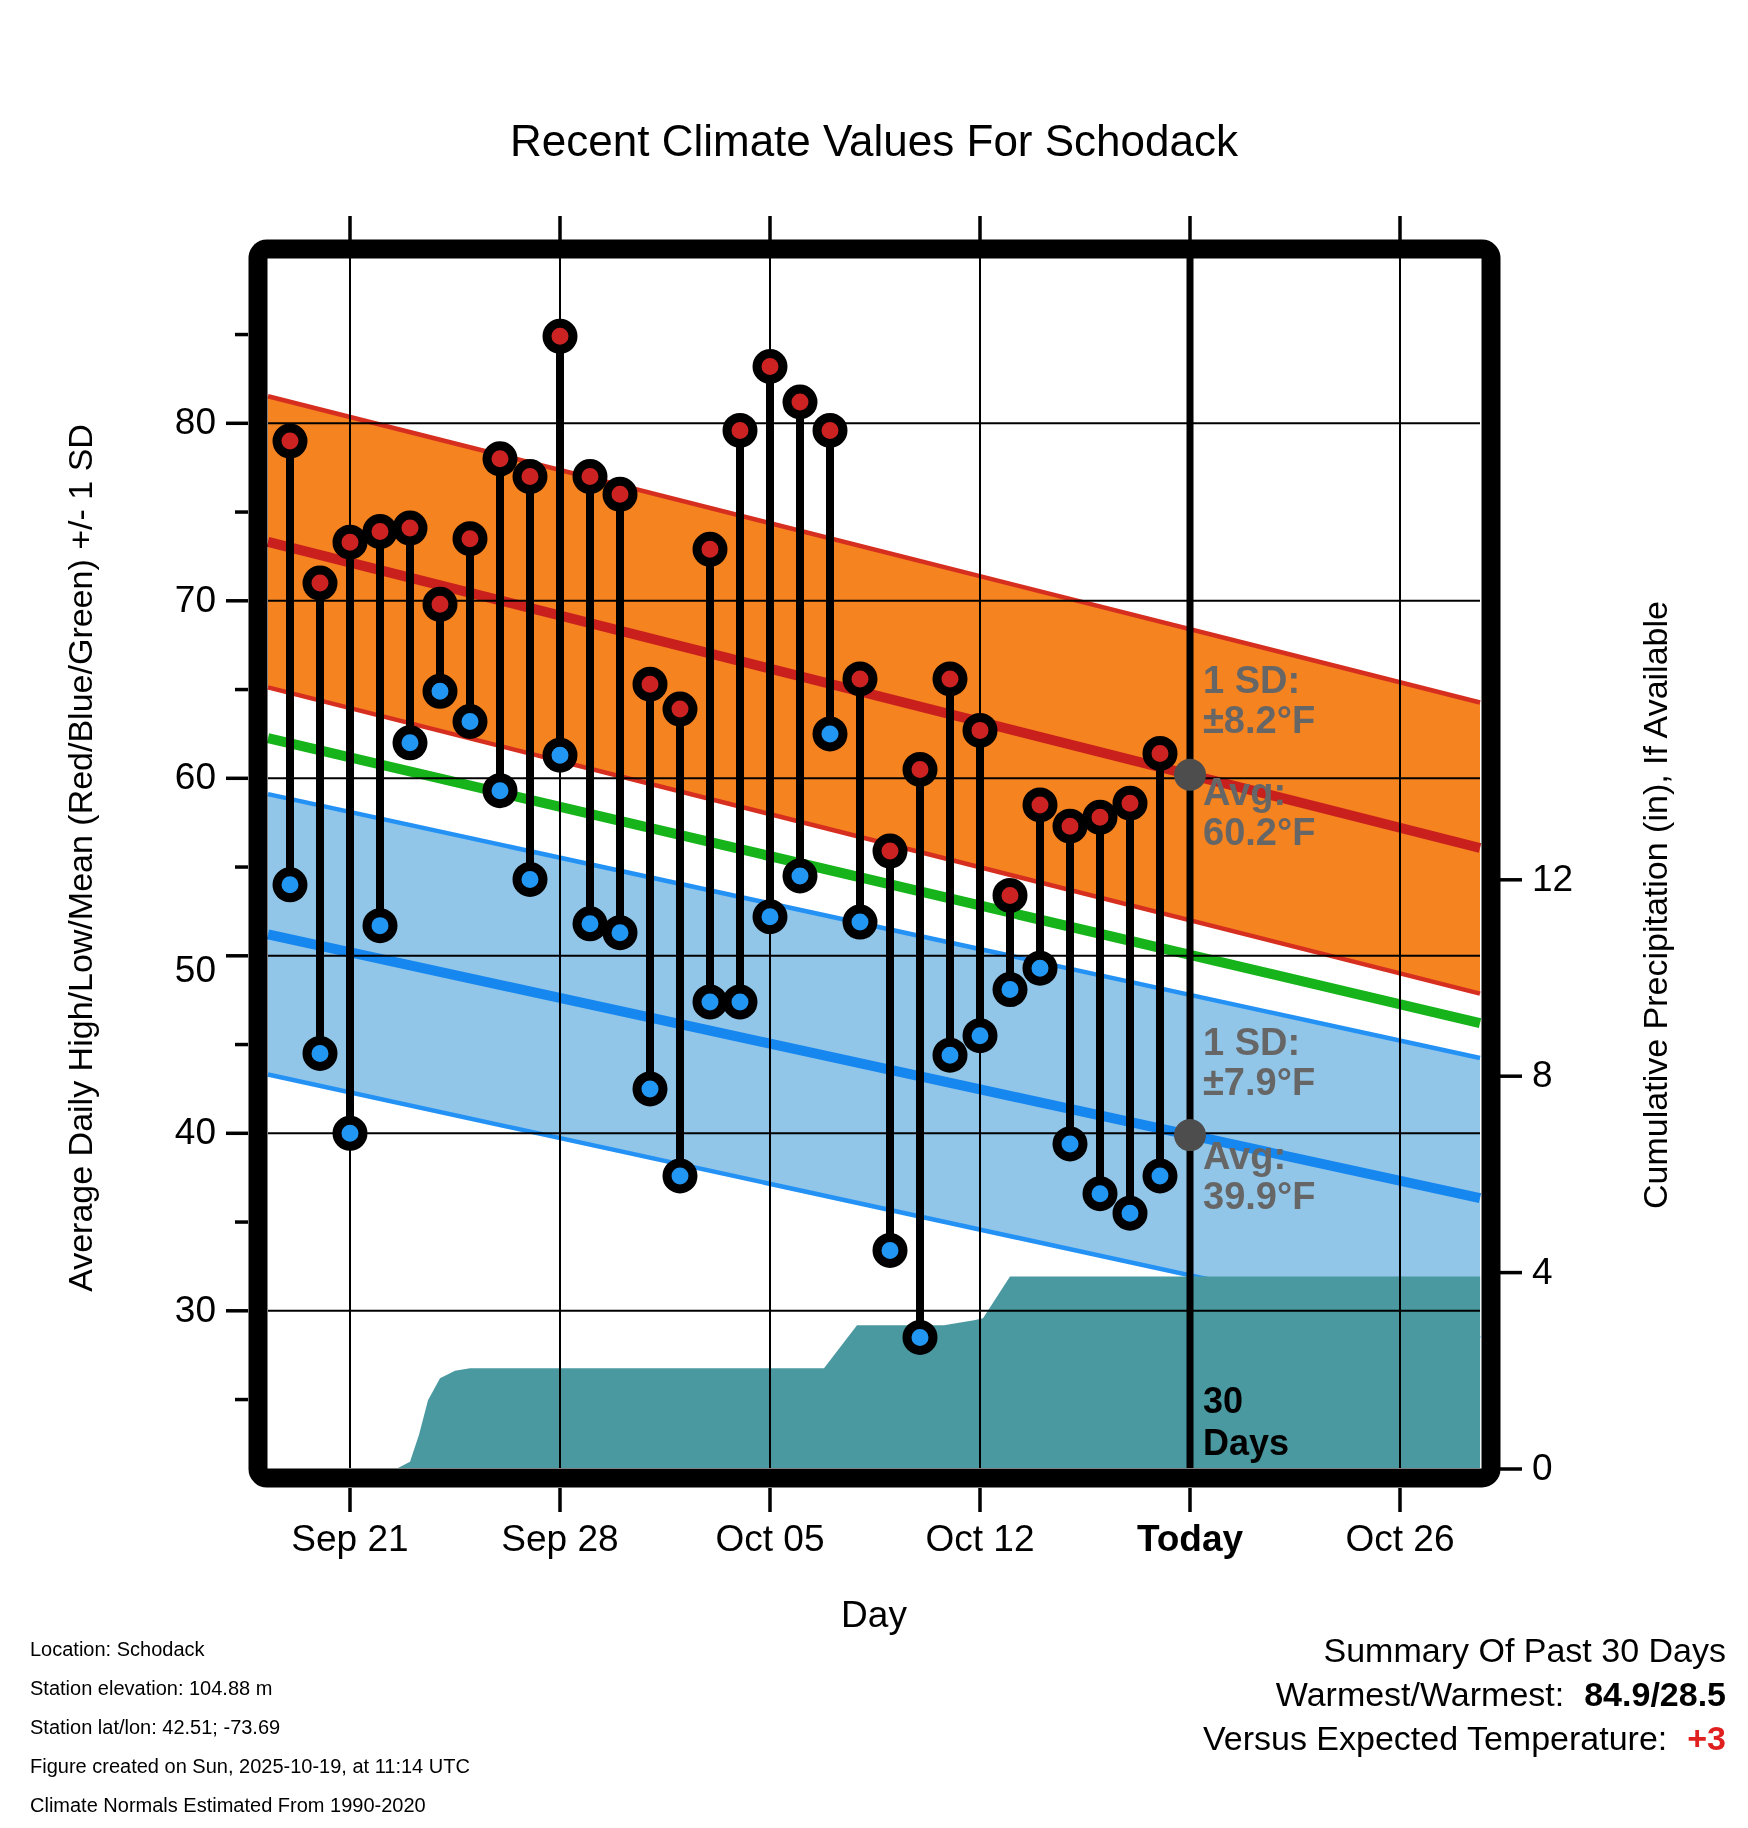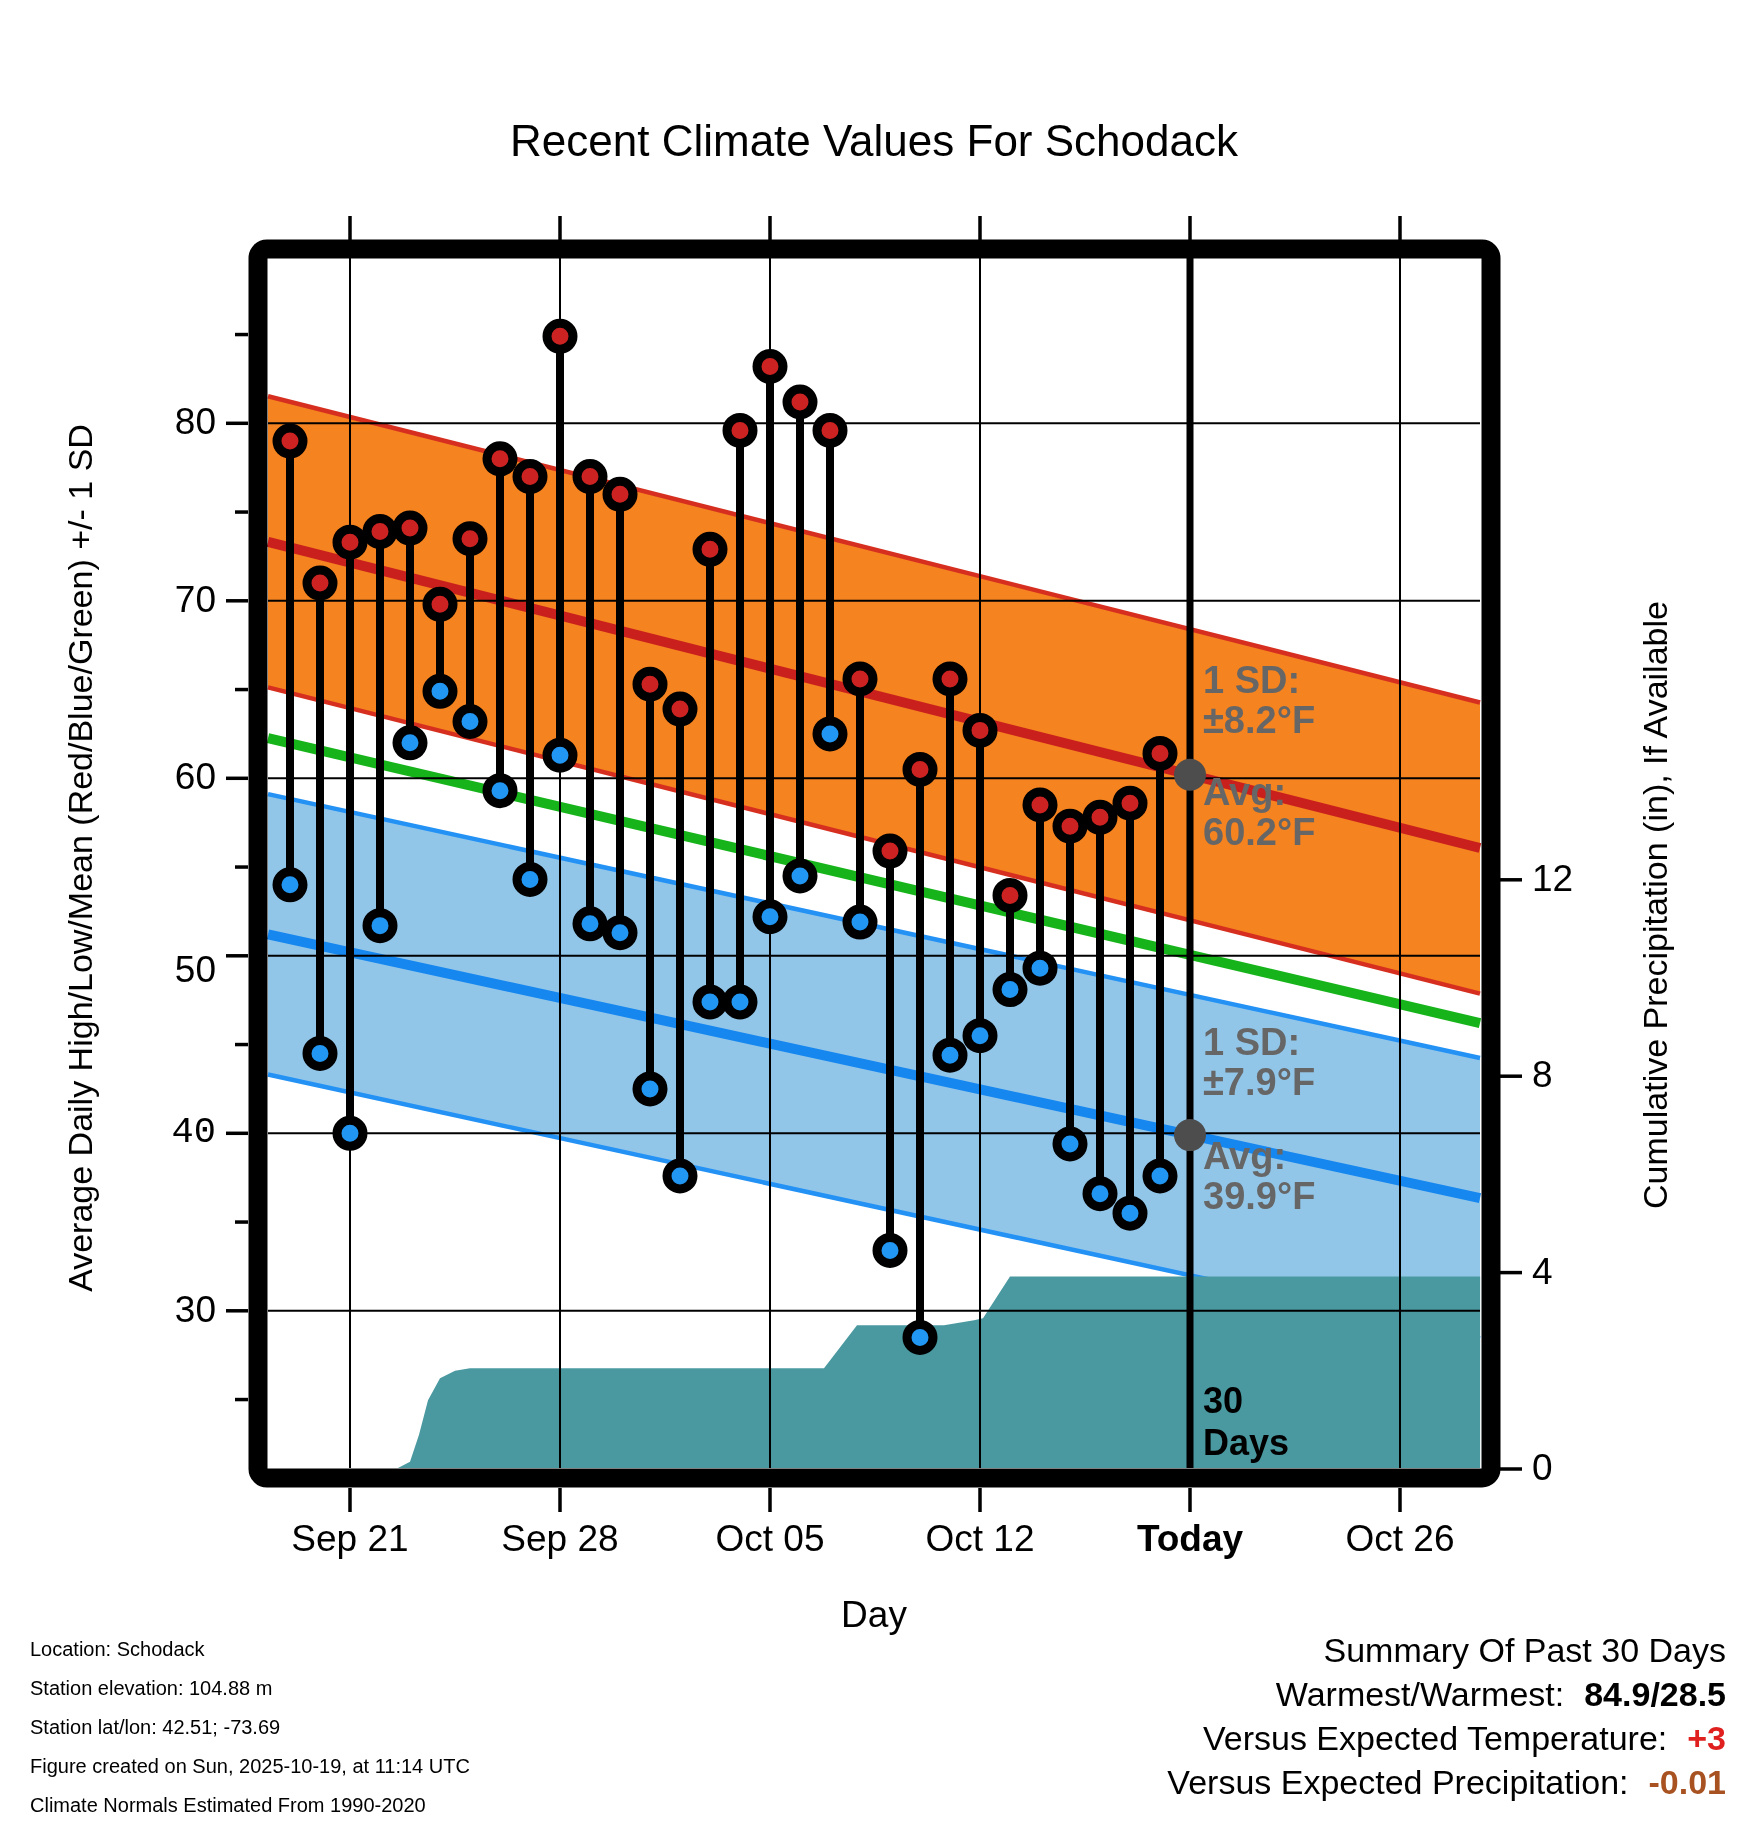--- a/index.html
+++ b/index.html
@@ -167,21 +167,21 @@
       <line x1="980" y1="216" x2="980" y2="240" stroke="#000" stroke-width="3.5"></line>
       <line x1="980" y1="1488" x2="980" y2="1512" stroke="#000" stroke-width="3.5"></line>
       <line x1="1190" y1="216" x2="1190" y2="240" stroke="#000" stroke-width="3.5"></line>
       <line x1="1190" y1="1488" x2="1190" y2="1512" stroke="#000" stroke-width="3.5"></line>
       <line x1="1400" y1="216" x2="1400" y2="240" stroke="#000" stroke-width="3.5"></line>
       <line x1="1400" y1="1488" x2="1400" y2="1512" stroke="#000" stroke-width="3.5"></line>
     </svg>
 
   <div id="tick-labels" class="abs" style="left:0;top:0;width:100%;height:100%">
       <div class="tickl" style="left: 120px; top: 1288.8px; width: 96px; text-align: right;">30</div>
-      <div class="tickl" style="left: 120px; top: 1111.3px; width: 96px; text-align: right; font-family: Liberation Mono, monospace;">40</div>
+      <div class="tickl" style="left: 120px; top: 1111.3px; width: 96px; text-align: right;">40</div>
       <div class="tickl" style="left: 120px; top: 933.8px; width: 96px; text-align: right; margin-top: 15px;">50</div>
       <div class="tickl" style="left: 120px; top: 756.3px; width: 96px; text-align: right;">60</div>
       <div class="tickl" style="left: 120px; top: 578.8px; width: 96px; text-align: right;">70</div>
       <div class="tickl" style="left: 120px; top: 401.3px; width: 96px; text-align: right;">80</div>
       <div class="tickl" style="left: 1532px; top: 1447px;">0</div>
       <div class="tickl" style="left: 1532px; top: 1250.6px;">4</div>
       <div class="tickl" style="left: 1532px; top: 1054.2px;">8</div>
       <div class="tickl" style="left: 1532px; top: 857.8px;">12</div>
       <div class="tickl" style="left: 350px; top: 1518px; transform: translateX(-50%);">Sep 21</div>
       <div class="tickl" style="left: 560px; top: 1518px; transform: translateX(-50%);">Sep 28</div>
@@ -234,18 +234,15 @@
   </div>
 
   <div class="abs foot-right" style="right:22px;top:1628px">
     <div class="sum-title">Summary Of Past 30 Days</div>
     <div>
       <span class="sum-label">Warmest/Warmest:</span><span class="sum-value" style="color: rgb(0, 0, 0);">84.9/28.5</span>
     </div>
     <div>
       <span class="sum-label">Versus Expected Temperature:</span><span class="sum-value" style="color: rgb(224, 31, 31);">+3</span>
     </div>
-    <div>
-      <span class="sum-label">Versus Expected Precipitation:</span><span class="sum-value" style="color: rgb(168, 82, 34);">-0.01</span>
-    </div>
   </div>
 
 </div>
 
 </body></html>

